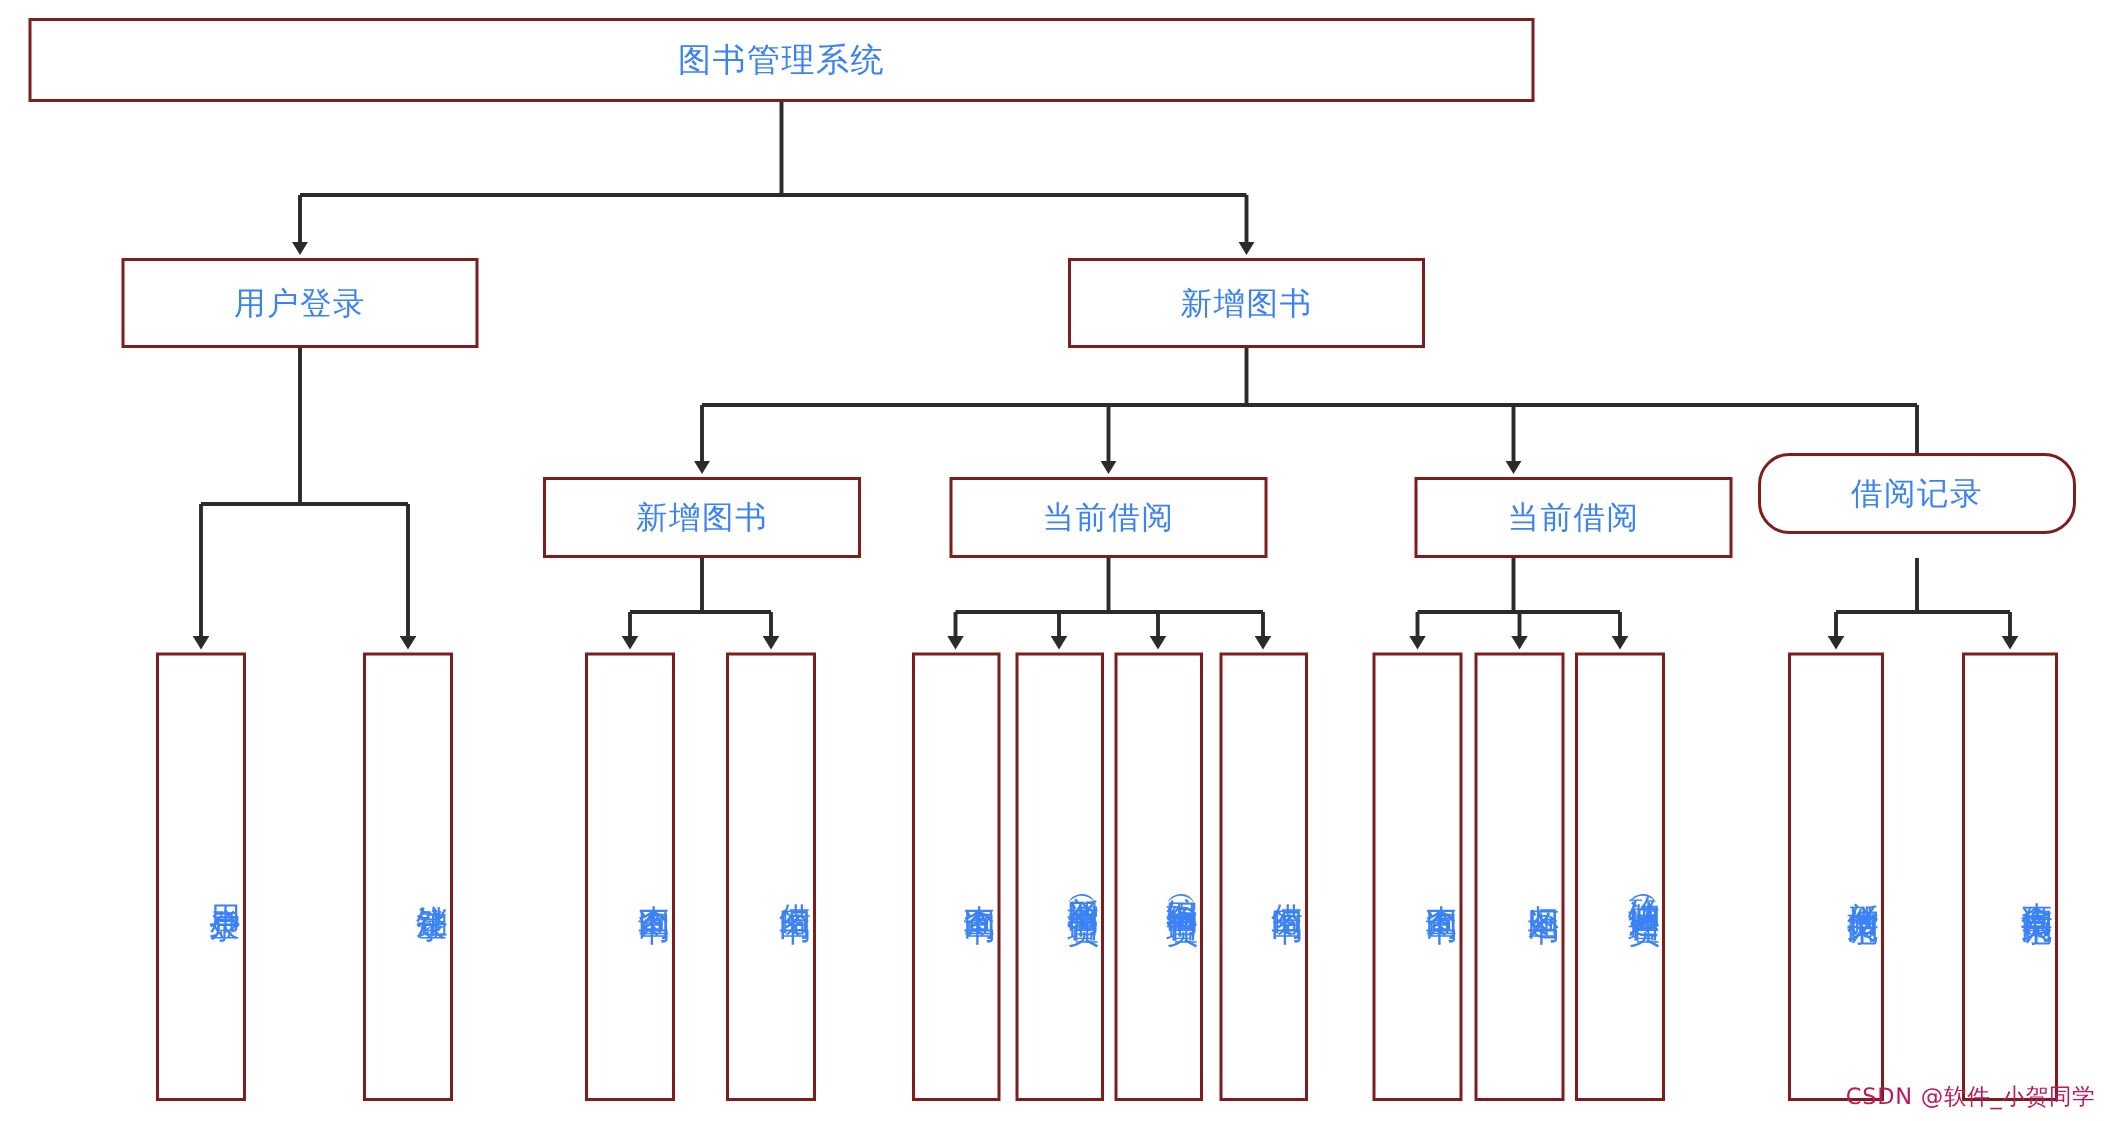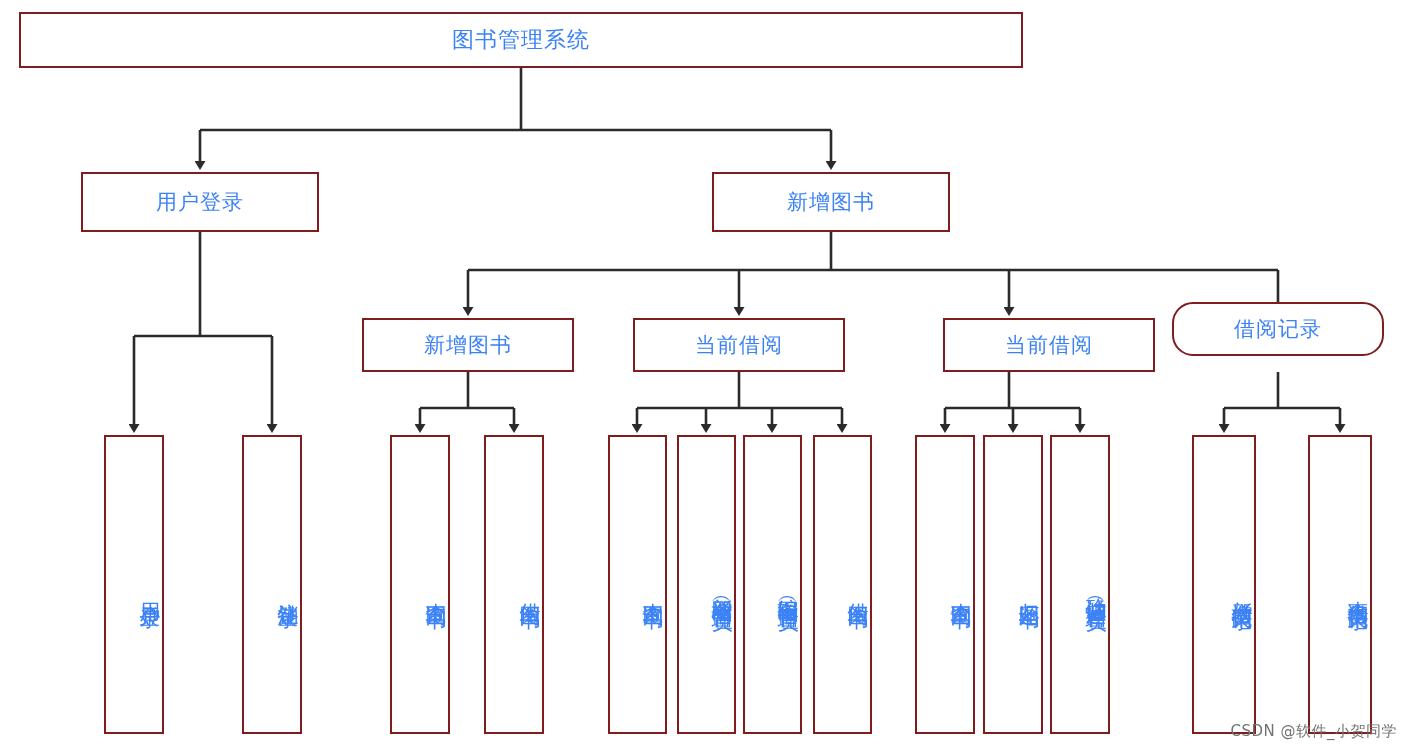--- a/index.html
+++ b/index.html
@@ -5,21 +5,21 @@
   html,body{margin:0;padding:0;background:#ffffff;}
   body{font-family:"DejaVu Sans","Liberation Sans",sans-serif;}
   #stage{position:relative;width:1405px;height:747px;background:#fff;overflow:hidden;}
   #wires{position:absolute;left:0;top:0;width:1405px;height:747px;}
   .node{position:absolute;box-sizing:border-box;border:2px solid #7f1d1d;background:#ffffff;
         display:flex;align-items:center;justify-content:center;color:#3b82f6;}
   .node.h{font-size:21px;letter-spacing:1px;}
   .node.v{writing-mode:vertical-rl;text-orientation:upright;font-size:21px;line-height:1.18;
           letter-spacing:2px;padding-top:10px;align-items:flex-start;justify-content:center;}
   .node.root{font-size:22px;}
-  #watermark{position:absolute;right:8px;bottom:6px;font-size:15px;color:#737373;
+  #watermark{position:absolute;right:8px;bottom:6px;font-size:15px;color:#be185d;
              letter-spacing:.5px;white-space:nowrap;margin-top:16px;}
 </style>
 </head>
 <body>
 
 <div id="stage">
 
   <svg id="wires" viewBox="0 0 1405 747">
     <defs>
       <marker id="arw" markerWidth="10" markerHeight="11" refX="1" refY="5.5" orient="auto" markerUnits="userSpaceOnUse">

